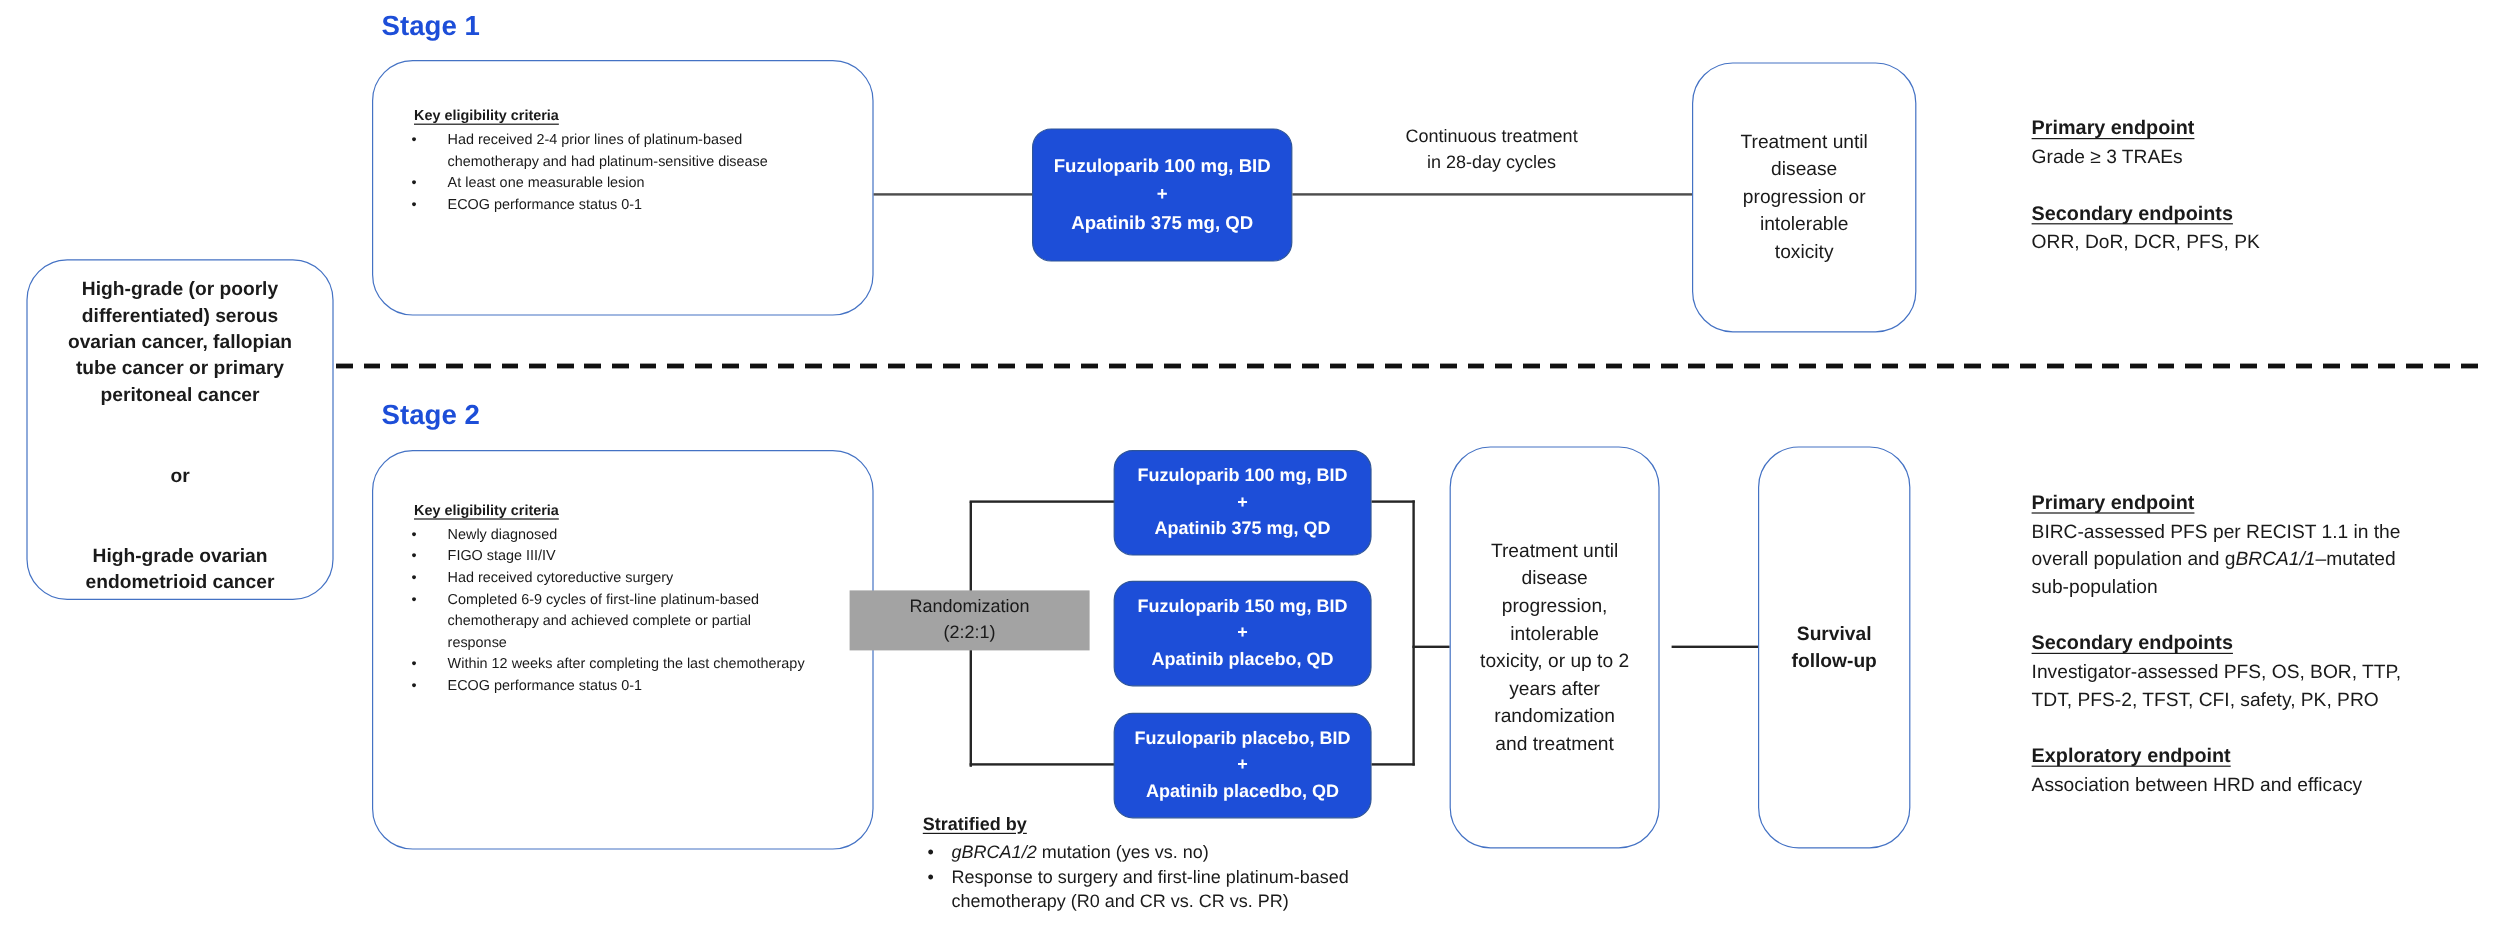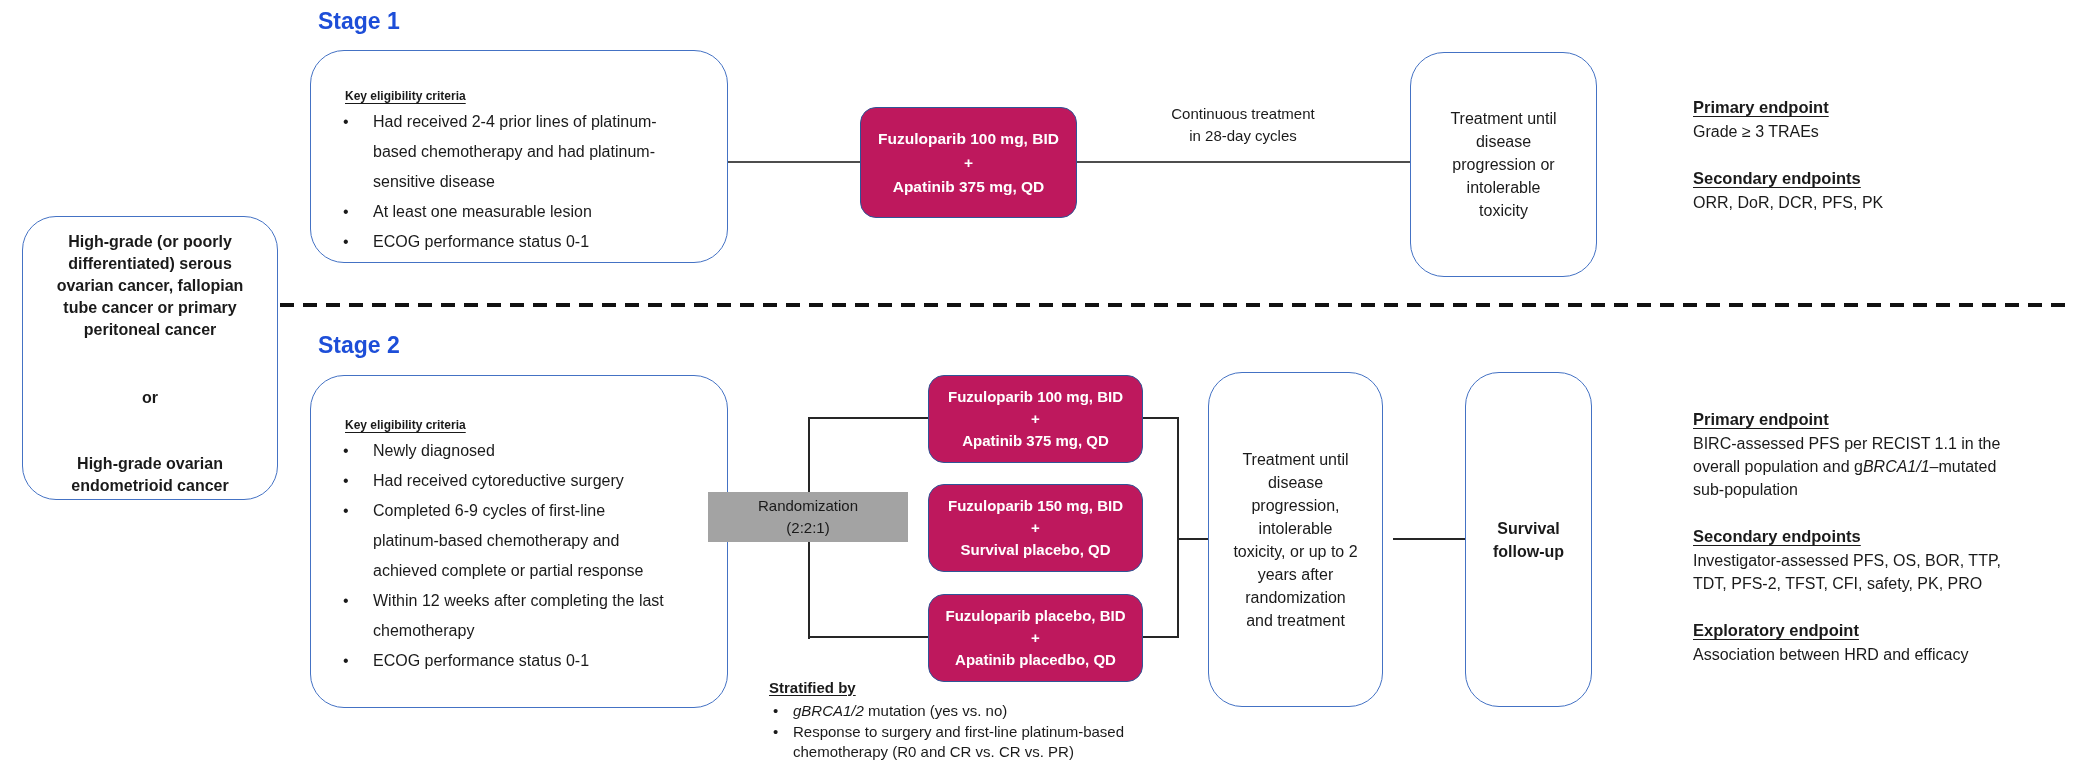--- a/index.html
+++ b/index.html
@@ -5,42 +5,42 @@
   html,body { margin:0; padding:0; background:#ffffff; }
   #canvas {
     position:relative; width:2085px; height:774px; background:#fff;
     font-family:"Liberation Sans", sans-serif; color:#1a1a1a; overflow:hidden;
   }
   .obox {
     position:absolute; border:1.6px solid #4472C4; border-radius:34px;
     background:#fff; box-sizing:border-box;
   }
   .arm {
-    position:absolute; background:#be185d; border:1px solid #2F5597; border-radius:16px;
+    position:absolute; background:#1d4ed8; border:1px solid #2F5597; border-radius:16px;
     color:#fff; font-weight:bold; display:flex; flex-direction:column;
     justify-content:center; align-items:center; text-align:center; box-sizing:border-box;
   }
   .arm .l { line-height:24px; font-size:15.5px; }
   .arm.small .l { line-height:22px; font-size:15px; }
   .hline { position:absolute; height:2px; background:#4d4d4d; }
   .bracket-line { background:#262626; }
   .vline { position:absolute; width:2px; background:#262626; }
   .dash {
     position:absolute; height:4px;
     background:repeating-linear-gradient(90deg,#111 0 14px,transparent 14px 23px);
   }
   .stage-title { position:absolute; font-size:23px; font-weight:bold; color:#1d4ed8; }
   .pop-box { display:flex; flex-direction:column; align-items:center;
     padding:14px 24px; font-weight:bold; font-size:16px; line-height:22px; text-align:center; }
   .pop-or { margin:46px 0 44px 0; }
   .elig { padding:38px 40px 0 28px; }
   .elig .hd { font-size:12px; font-weight:bold; text-decoration:underline;
     text-underline-offset:3px; margin:0 0 4px 6px; }
   .elig ul { list-style:none; margin:0; padding:0; }
-  .elig li { position:relative; padding-left:34px; font-size:16px; line-height:30px;
+  .elig li { position:relative; padding-left:34px; font-size:12px; line-height:18px;
     max-width:334px; box-sizing:border-box; }
   .elig li::before { content:"\2022"; position:absolute; left:4px; top:0; }
   .until { display:flex; align-items:center; justify-content:center; text-align:center;
     font-size:16px; line-height:23px; }
   .label { position:absolute; font-size:15px; line-height:22px; text-align:center; }
   .rand-label { background:#a3a3a3; padding:3px 0; }
   .ep { position:absolute; font-size:16px; line-height:23px; }
   .ep h4 { font-size:16.5px; font-weight:bold; margin:0 0 1px 0; line-height:23px;
     text-decoration:underline; text-underline-offset:3px; }
   .ep p { margin:0 0 24px 0; max-width:335px; }
@@ -100,20 +100,21 @@
     <h4>Secondary endpoints</h4>
     <p>ORR, DoR, DCR, PFS, PK</p>
   </div>
 
   <div class="stage-title" style="left:318px; top:332px;">Stage 2</div>
 
   <div class="obox elig elig-pad s2" style="left:310px; top:375px; width:418px; height:333px; padding-top:42px;">
     <div class="hd">Key eligibility criteria</div>
     <ul>
       <li>Newly diagnosed</li>
+      <li>FIGO stage III/IV</li>
       <li>Had received cytoreductive surgery</li>
       <li>Completed 6-9 cycles of first-line platinum-based chemotherapy and achieved complete or partial response</li>
       <li>Within 12 weeks after completing the last chemotherapy</li>
       <li>ECOG performance status 0-1</li>
     </ul>
   </div>
 
   <div class="vline" style="left:808px; top:418px; height:221px;"></div>
   <div class="hline bracket-line" style="left:808px; top:417px; width:122px;"></div>
   <div class="hline bracket-line" style="left:808px; top:636px; width:122px;"></div>
@@ -123,21 +124,21 @@
   </div>
 
   <div class="arm small" style="left:928px; top:375px; width:215px; height:88px;">
     <div class="l">Fuzuloparib 100 mg, BID</div>
     <div class="l">+</div>
     <div class="l">Apatinib 375 mg, QD</div>
   </div>
   <div class="arm small" style="left:928px; top:484px; width:215px; height:88px;">
     <div class="l">Fuzuloparib 150 mg, BID</div>
     <div class="l">+</div>
-    <div class="l">Survival placebo, QD</div>
+    <div class="l">Apatinib placebo, QD</div>
   </div>
   <div class="arm small" style="left:928px; top:594px; width:215px; height:88px;">
     <div class="l">Fuzuloparib placebo, BID</div>
     <div class="l">+</div>
     <div class="l">Apatinib placedbo, QD</div>
   </div>
 
   <div class="hline bracket-line" style="left:1143px; top:417px; width:36px;"></div>
   <div class="hline bracket-line" style="left:1143px; top:636px; width:36px;"></div>
   <div class="vline" style="left:1177px; top:417px; height:221px;"></div>

